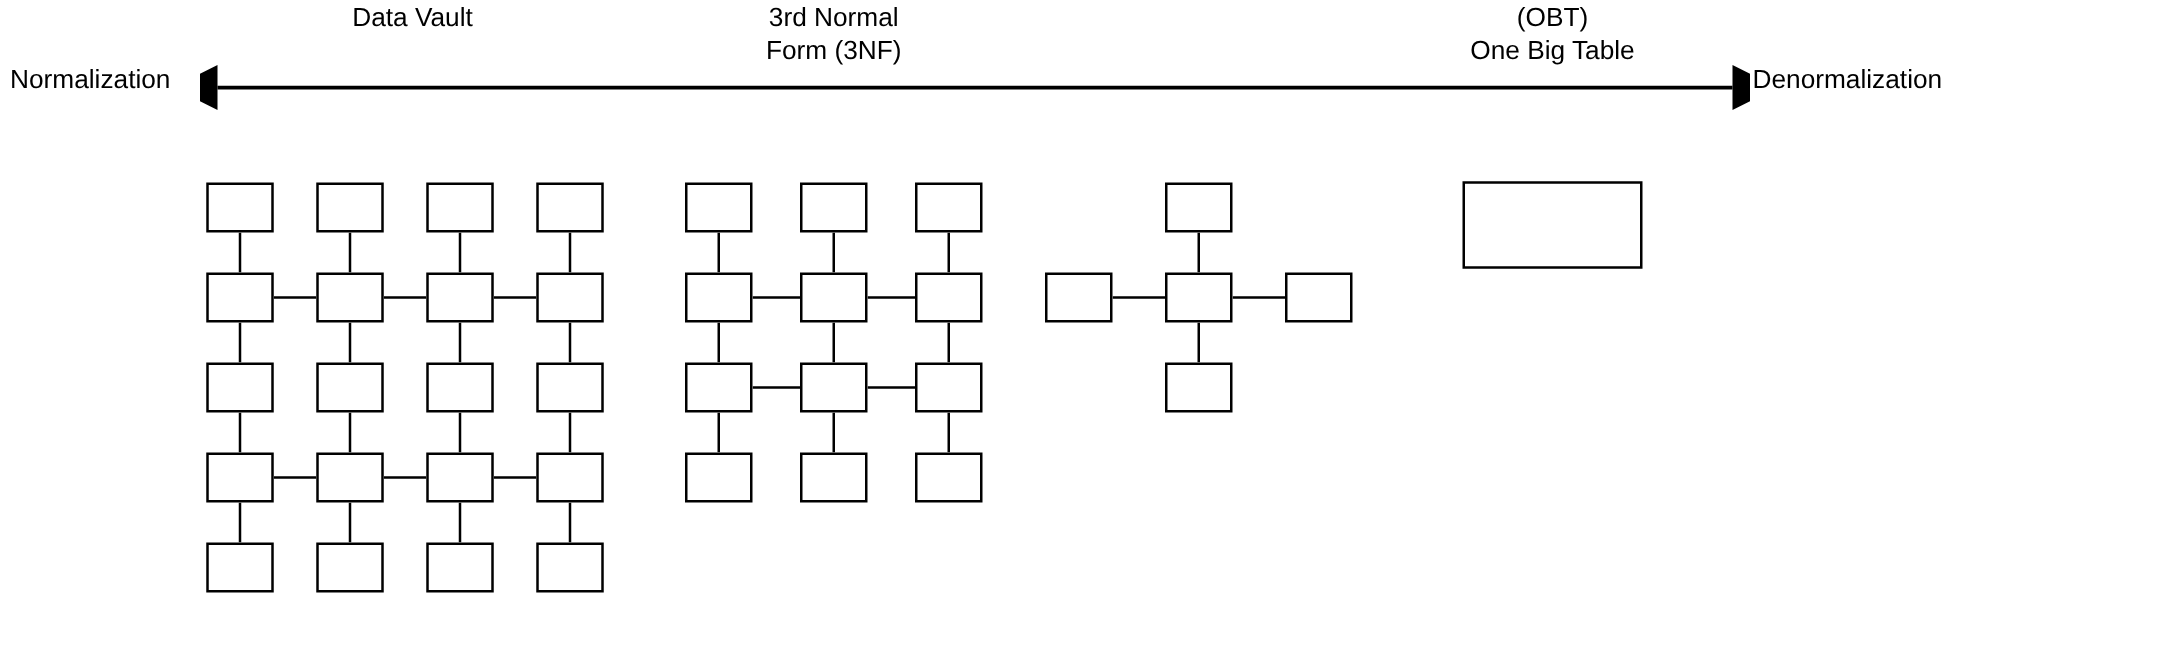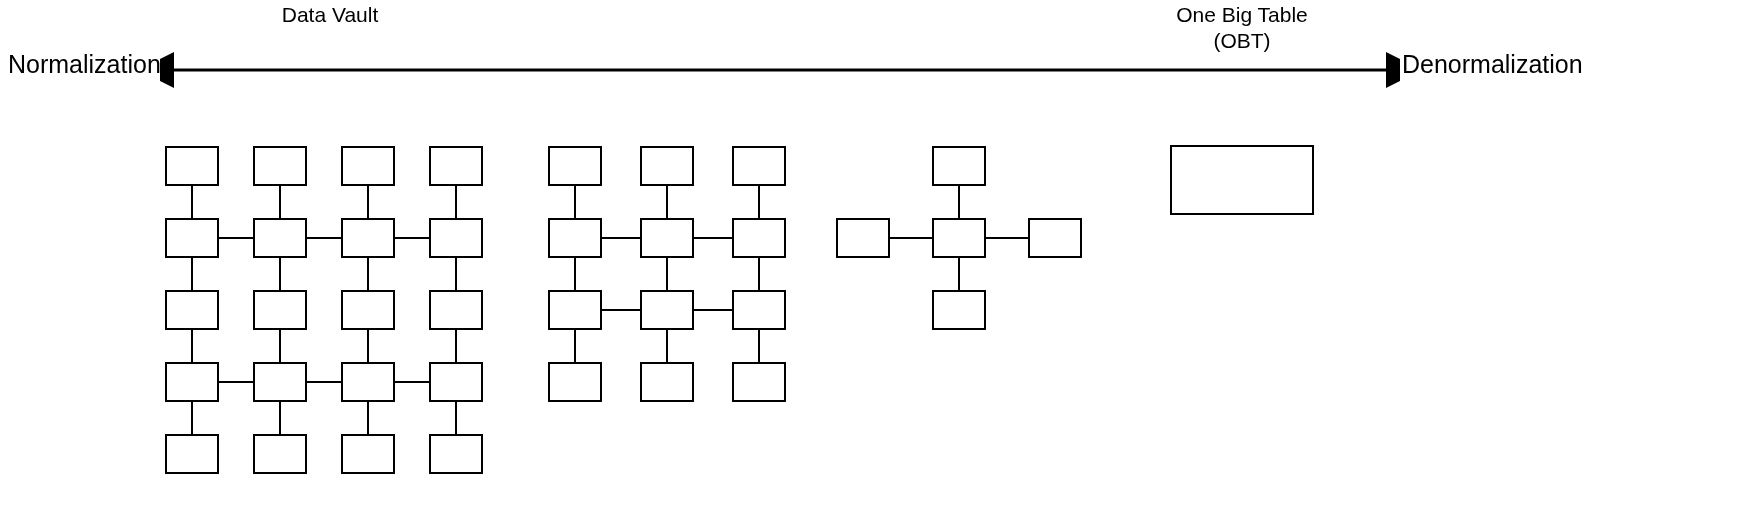--- a/index.html
+++ b/index.html
@@ -18,21 +18,21 @@
   #canvas {
     position: relative;
     width: 1742px;
     height: 524px;
     background: #ffffff;
   }
 
   
   .axis-end-label {
     position: absolute;
-    font-size: 25px;
+    font-size: 21px;
     line-height: 24px;
     white-space: nowrap;
     color: #000;
   }
   #label-normalization { left: 8px;  top: 52px; }
   #label-denormalization { left: 1402px; top: 52px; }
 
   .approach-label {
     position: absolute;
     font-size: 21px;
@@ -93,27 +93,31 @@
         <path d="M2,0 L14,6 L2,12 Z" fill="#000000"></path>
       </marker>
     </defs>
     <line x1="14" y1="20" x2="1226" y2="20" stroke="#000000" stroke-width="3" marker-start="url(#arrow-left)" marker-end="url(#arrow-right)"></line>
   </svg>
 
   <div class="approach-label" id="approach-dv">
     <span class="ln">Data Vault</span>
   </div>
 
+  <div class="approach-label" id="approach-3nf">
+    <span class="ln">3rd Normal</span>
+    <span class="ln">Form (3NF)</span>
+  </div>
 
   <div class="approach-label" id="approach-dim">
   </div>
 
   <div class="approach-label" id="approach-obt">
+    <span class="ln">(OBT)</span>
     <span class="ln">One Big Table</span>
-    <span class="ln">(OBT)</span>
   </div>
 
   <div class="model-group" id="group-data-vault">
       <div class="node-box" style="left: 165px; top: 146px; width: 54px; height: 40px;"></div>
       <div class="node-box" style="left: 253px; top: 146px; width: 54px; height: 40px;"></div>
       <div class="node-box" style="left: 341px; top: 146px; width: 54px; height: 40px;"></div>
       <div class="node-box" style="left: 429px; top: 146px; width: 54px; height: 40px;"></div>
       <div class="node-box" style="left: 165px; top: 218px; width: 54px; height: 40px;"></div>
       <div class="node-box" style="left: 253px; top: 218px; width: 54px; height: 40px;"></div>
       <div class="node-box" style="left: 341px; top: 218px; width: 54px; height: 40px;"></div>

